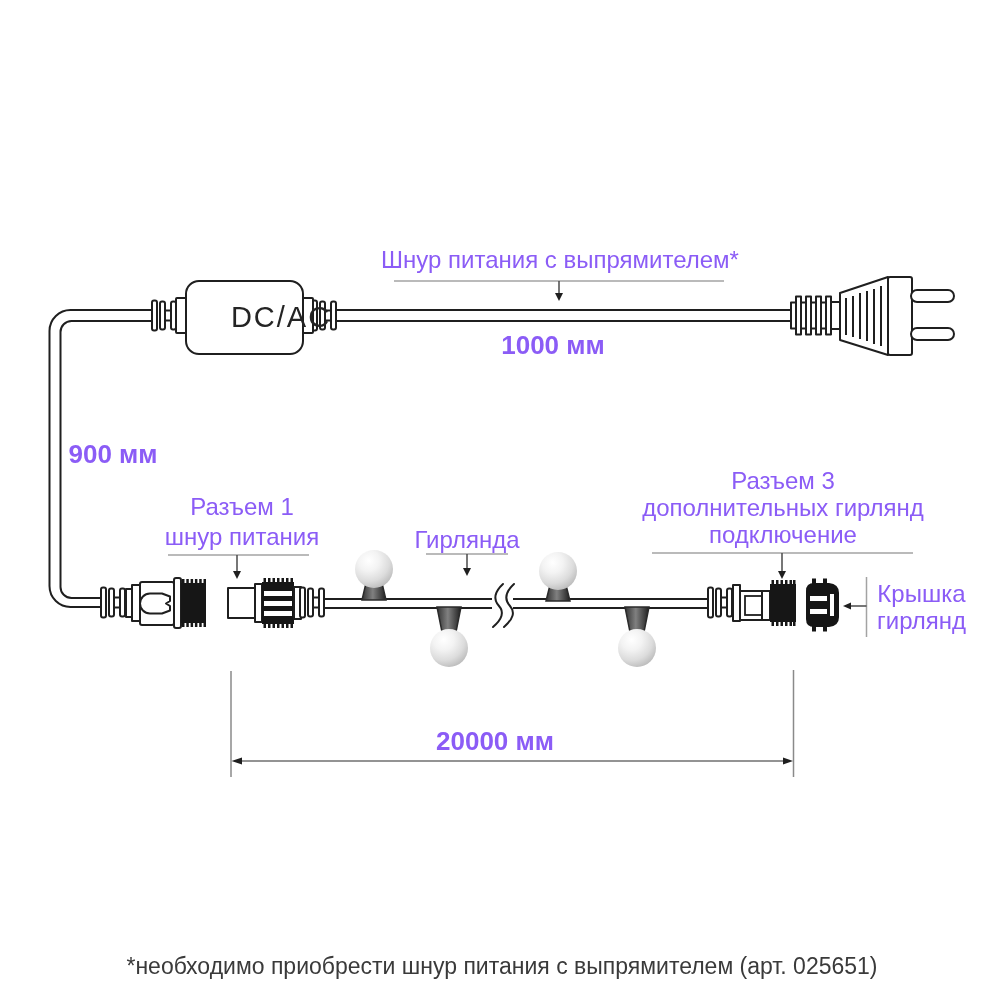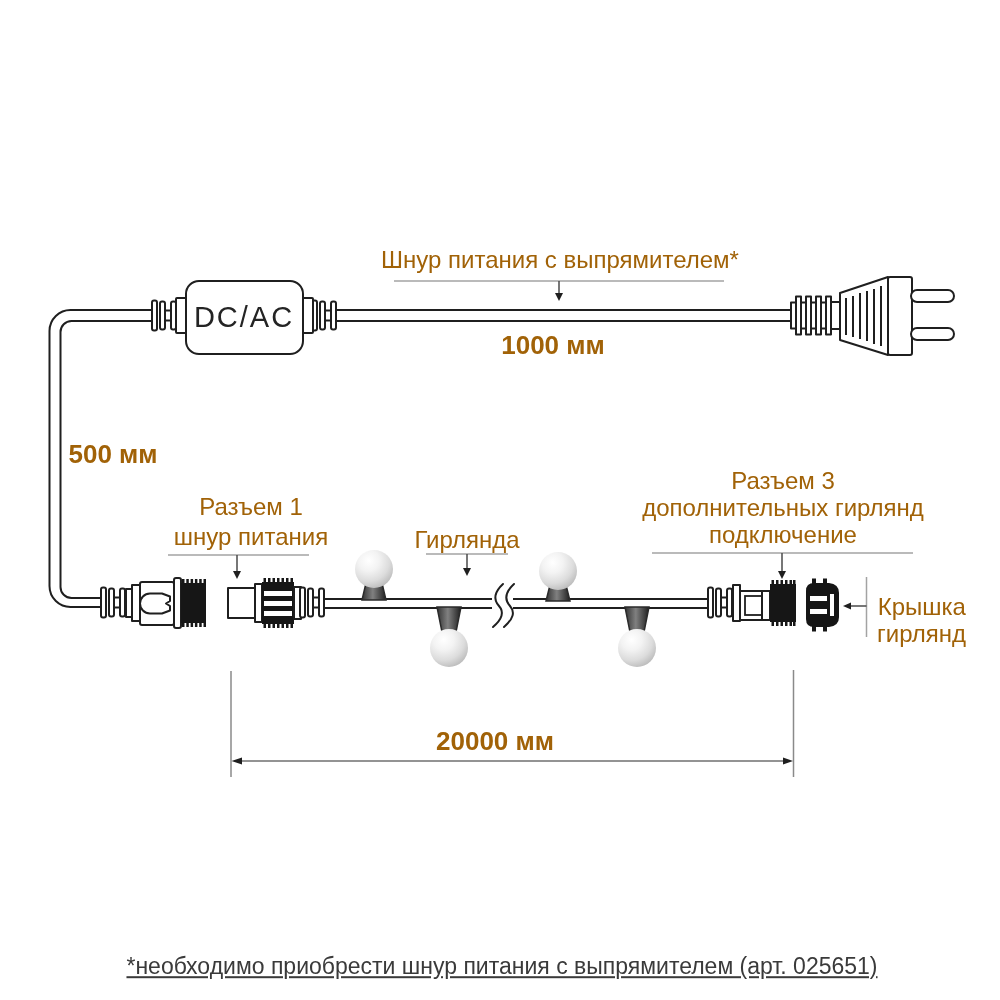--- a/index.html
+++ b/index.html
@@ -1,22 +1,22 @@
 <!DOCTYPE html>
 <html><head>
 <meta charset="utf-8">
 <style>
   html,body{margin:0;padding:0;background:#fff;}
   .page{position:relative;width:1000px;height:1000px;background:#fff;font-family:"Liberation Sans",sans-serif;overflow:hidden;}
   .art{position:absolute;left:0;top:0;}
-  .lbl{position:absolute;transform:translate(-50%,-50%);white-space:nowrap;color:#a16207;font-size:24px;text-align:center;line-height:1.2;}
+  .lbl{position:absolute;transform:translate(-50%,-50%);white-space:nowrap;color:#8b5cf6;font-size:24px;text-align:center;line-height:1.2;}
   .dimtxt{font-size:26px;font-weight:bold;}
-  .left-align{transform:translate(0,-50%);text-align:right;margin-top:13px;}
-  .adapter-text{font-size:29px;letter-spacing:2px;color:#242424;}
-  .foot{font-size:23px;color:#3a3a3a;text-decoration:underline;}
+  .left-align{transform:translate(0,-50%);text-align:center;}
+  .adapter-text{font-size:29px;letter-spacing:2px;color:#242424;margin-left:37px;}
+  .foot{font-size:23px;color:#3a3a3a;}
   .o{fill:#fff;stroke:#1f1f1f;stroke-width:2;stroke-linejoin:round;}
   .l{fill:none;stroke:#1f1f1f;stroke-width:2;}
   .gray{stroke:#a3a3a3;stroke-width:1.5;fill:none;}
   .stem{stroke:#4a4a4a;stroke-width:1.5;fill:none;}
   .dimline{stroke:#6f6f6f;stroke-width:1.5;fill:none;}
   .extline{stroke:#8a8a8a;stroke-width:1.5;fill:none;}
   .blk{fill:#161616;}
   .wht{fill:#fff;}
   .head{fill:#1f1f1f;}
 </style>
@@ -214,22 +214,22 @@
     <line class="extline" x1="793.5" y1="670" x2="793.5" y2="777"></line>
     <line class="dimline" x1="238" y1="761" x2="787" y2="761"></line>
     <polygon class="head" points="231.5,761 242,757.5 242,764.5"></polygon>
     <polygon class="head" points="793,761 783,757.5 783,764.5"></polygon>
   </g>
 </svg>
 
 <div class="lbl adapter-text" style="left:244px;top:317px">DC/AC</div>
 <div class="lbl" style="left:560px;top:260px">Шнур питания с выпрямителем*</div>
 <div class="lbl dimtxt" style="left:553px;top:346px">1000 мм</div>
-<div class="lbl dimtxt" style="left:113px;top:455px">500 мм</div>
-<div class="lbl" style="left:251px;top:522px;line-height:30px">
+<div class="lbl dimtxt" style="left:113px;top:455px">900 мм</div>
+<div class="lbl" style="left:242px;top:522px;line-height:30px">
       <div>Разъем 1</div>
       <div>шнур питания</div>
     </div>
 <div class="lbl" style="left:467px;top:540px">Гирлянда</div>
 <div class="lbl" style="left:783px;top:507px;line-height:27px">
       <div>Разъем 3</div>
       <div>дополнительных гирлянд</div>
       <div>подключение</div>
     </div>
 <div class="lbl left-align" style="left:877px;top:607px;line-height:27px">

